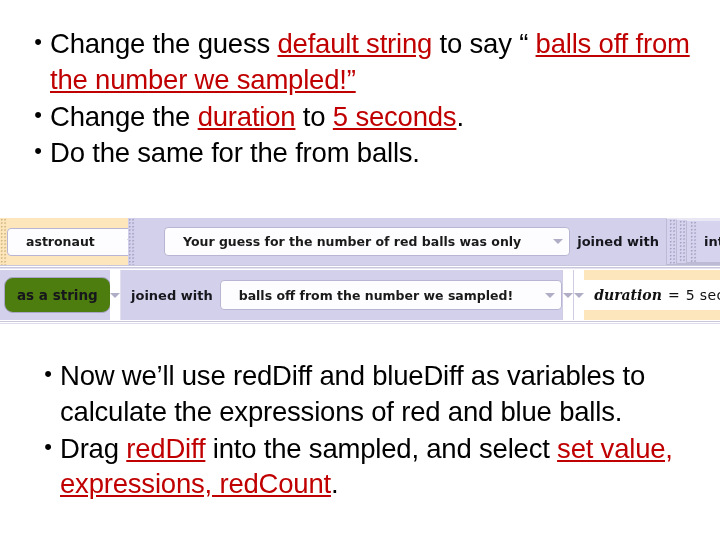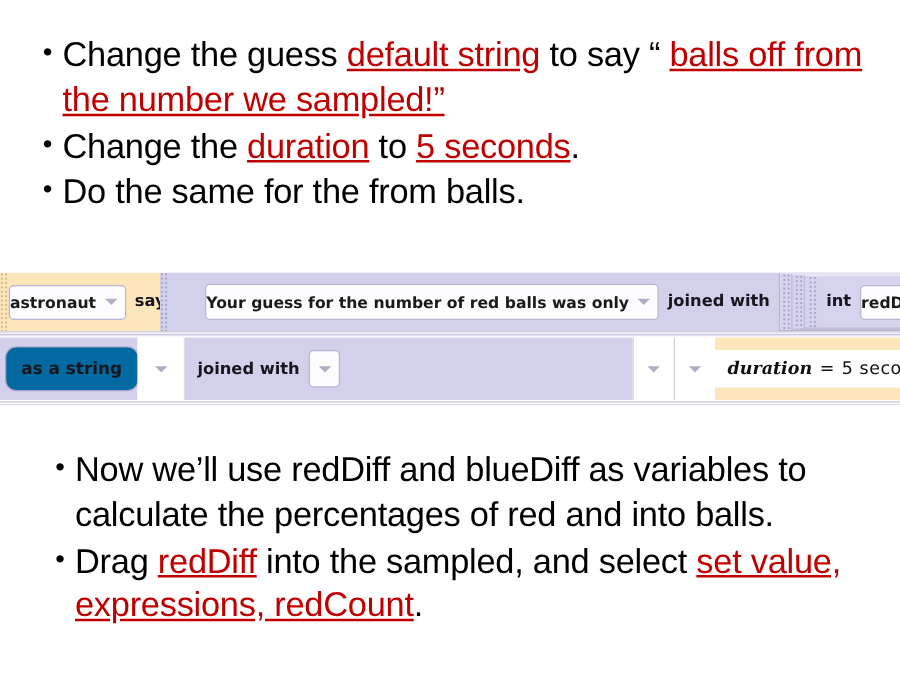--- a/index.html
+++ b/index.html
@@ -110,32 +110,33 @@
   }
 
   
   .pill {
     display: inline-flex;
     align-items: center;
     background: #fdfdff;
     border: 1px solid #b8b5d2;
     border-radius: 4px;
     height: 26px;
-    padding: 0 6px 0 0;
+    padding: 0 6px 0 18px;
     font-size: 12.5px;
     font-weight: bold;
     color: #1a1a1a;
     white-space: nowrap;
+    gap: 25px;
   }
 
   
   .pill-lav {
     display: inline-flex;
     align-items: center;
-    background: #0369a1;
+    background: #4d7c0f;
     border: 1px solid #a9a5c9;
     border-radius: 9px;
     height: 34px;
     padding: 0 12px;
     font-size: 13.5px;
     font-weight: bold;
     color: #16161c;
     white-space: nowrap;
     text-align: right;
   }
@@ -262,20 +263,21 @@
       </span>
     </div>
 
     <div class="seg white-bg" style="width:38px;justify-content:center;border-right:1px solid #e2e0ee;">
       <span class="chev standalone"></span>
     </div>
 
     <div class="seg lav-bg" style="flex:1 1 auto;">
       <span class="lbl" style="padding-left:10px;">joined with</span>
       <span class="pill" style="height:28px;">
+        <span>balls off from the number we sampled!</span>
         <span class="chev"></span>
       </span>
     </div>
 
     <div class="seg white-bg" style="width:34px;justify-content:center;border-left:1px solid #cfcce4;border-right:1px solid #cfcce4;">
       <span class="chev standalone"></span>
     </div>
 
     <div class="seg white-bg" style="width:32px;justify-content:center;">
       <span class="chev standalone"></span>
@@ -292,21 +294,21 @@
 
   <div class="row-sep" id="sep-d"></div>
   <div class="row-sep" id="sep-e"></div>
 
 </div>
 
 <div class="bullet-list" id="bullets-bottom">
 
   <div class="bullet">
     <span class="dot">•</span>
-    <span class="btext">Now we’ll use redDiff and blueDiff as variables to calculate the percentages of red and into balls.</span>
+    <span class="btext">Now we’ll use redDiff and blueDiff as variables to calculate the expressions of red and blue balls.</span>
   </div>
 
   <div class="bullet">
     <span class="dot">•</span>
     <span class="btext"><span>Drag </span><span class="red">redDiff</span><span> into the sampled, and select </span><span class="red">set value, expressions, redCount</span><span>.</span></span>
   </div>
 
 </div>
 
 </body></html>

